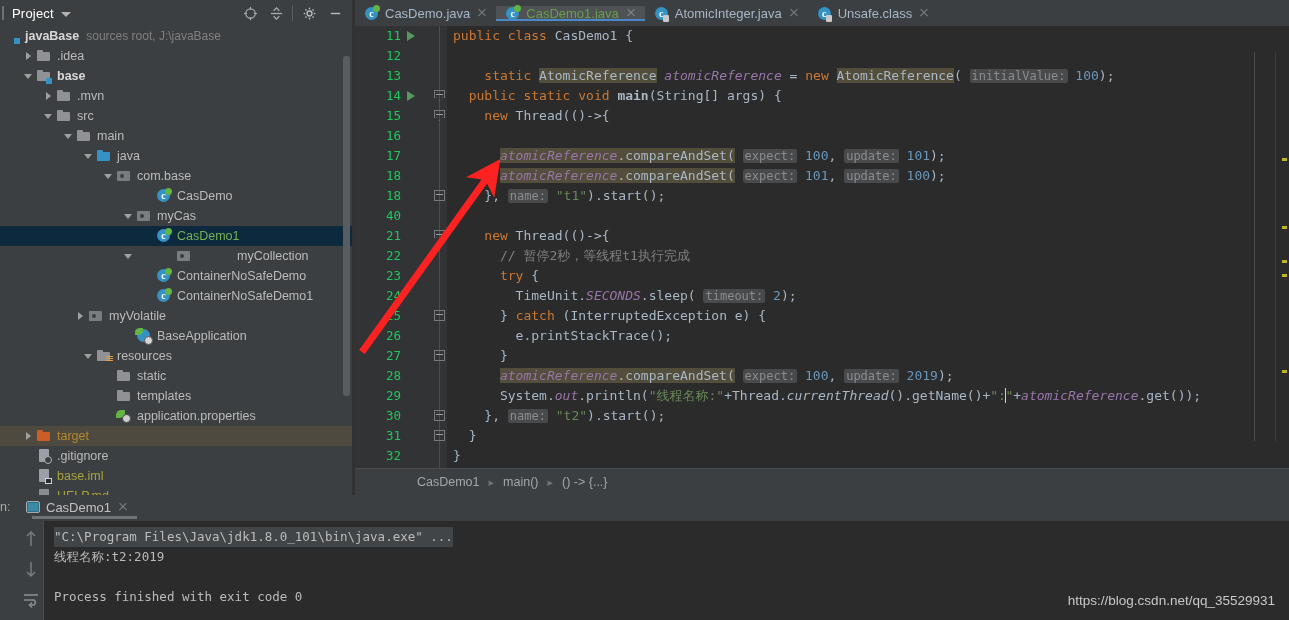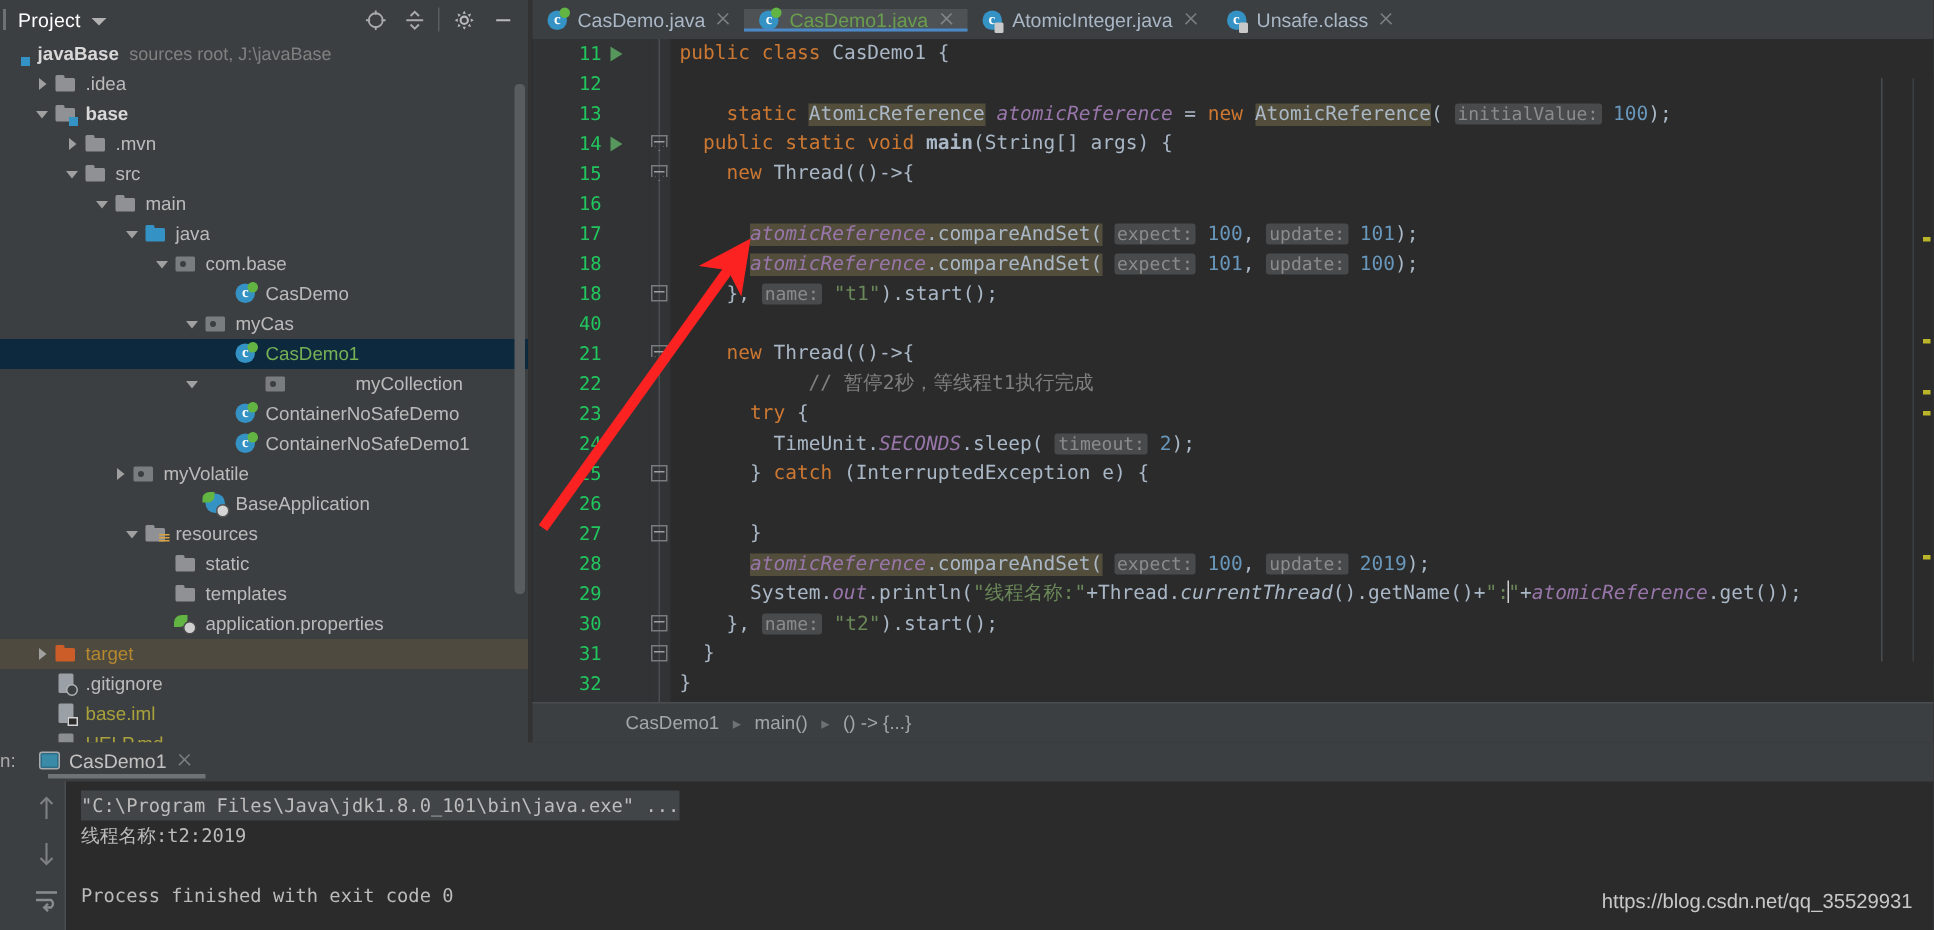--- a/index.html
+++ b/index.html
@@ -266,21 +266,21 @@
   }
   .foldmark.plain .bx { height: 11px; border-bottom: 1px solid #787b7d; }
   .ctext {
     position: absolute; left: 98px; top: 0; line-height: 20px;
     font-family: "DejaVu Sans Mono", monospace; font-size: 13px;
     color: #a9b7c6;
   }
   .kw   { color: #cc7832; }
   .num  { color: #6897bb; }
   .str  { color: #6a8759; }
-  .cmt  { color: #808080; margin-left: 39px; }
+  .cmt  { color: #808080; }
   .fld  { color: #9876aa; font-style: italic; }
   .sfld { color: #9876aa; font-style: italic; }
   .stat { font-style: italic; }
   .hl   { background: #534e3c; }
   .hint {
     background: #484a4c; color: #8c8c8c; border-radius: 2px;
     padding: 0 2px; font-size: 12px;
   }
   .caret {
     display: inline-block; width: 1.5px; height: 15px; background: #cfcfcf;
@@ -605,21 +605,21 @@
           <div class="cline"><span class="lnum">16</span><span class="ctext"></span></div>
           <div class="cline"><span class="lnum">17</span><span class="ctext">&nbsp;&nbsp;&nbsp;&nbsp;&nbsp;&nbsp;<span class="hl"><span class="fld">atomicReference</span>.compareAndSet(</span> <span class="hint">expect:</span> <span class="num">100</span>, <span class="hint">update:</span> <span class="num">101</span>);</span></div>
           <div class="cline"><span class="lnum">18</span><span class="ctext">&nbsp;&nbsp;&nbsp;&nbsp;&nbsp;&nbsp;<span class="hl"><span class="fld">atomicReference</span>.compareAndSet(</span> <span class="hint">expect:</span> <span class="num">101</span>, <span class="hint">update:</span> <span class="num">100</span>);</span></div>
           <div class="cline"><span class="lnum">18</span><span class="foldmark plain"><span class="bx"></span><span class="dash"></span></span><span class="ctext">&nbsp;&nbsp;&nbsp;&nbsp;}, <span class="hint">name:</span> <span class="str">"t1"</span>).start();</span></div>
           <div class="cline"><span class="lnum">40</span><span class="ctext"></span></div>
           <div class="cline"><span class="lnum">21</span><span class="foldmark"><span class="bx"></span><span class="dash"></span><span class="tip"></span></span><span class="ctext">&nbsp;&nbsp;&nbsp;&nbsp;<span class="kw">new</span> Thread(()-&gt;{</span></div>
           <div class="cline"><span class="lnum">22</span><span class="ctext">&nbsp;&nbsp;&nbsp;&nbsp;&nbsp;&nbsp;<span class="cmt">// 暂停2秒，等线程t1执行完成</span></span></div>
           <div class="cline"><span class="lnum">23</span><span class="ctext">&nbsp;&nbsp;&nbsp;&nbsp;&nbsp;&nbsp;<span class="kw">try</span> {</span></div>
           <div class="cline"><span class="lnum">24</span><span class="ctext">&nbsp;&nbsp;&nbsp;&nbsp;&nbsp;&nbsp;&nbsp;&nbsp;TimeUnit.<span class="sfld">SECONDS</span>.sleep( <span class="hint">timeout:</span> <span class="num">2</span>);</span></div>
           <div class="cline"><span class="lnum">25</span><span class="foldmark plain"><span class="bx"></span><span class="dash"></span></span><span class="ctext">&nbsp;&nbsp;&nbsp;&nbsp;&nbsp;&nbsp;} <span class="kw">catch</span> (InterruptedException e) {</span></div>
-          <div class="cline"><span class="lnum">26</span></div>
+          <div class="cline"><span class="lnum">26</span><span class="ctext">&nbsp;&nbsp;&nbsp;&nbsp;&nbsp;&nbsp;&nbsp;&nbsp;e.printStackTrace();</span></div>
           <div class="cline"><span class="lnum">27</span><span class="foldmark plain"><span class="bx"></span><span class="dash"></span></span><span class="ctext">&nbsp;&nbsp;&nbsp;&nbsp;&nbsp;&nbsp;}</span></div>
           <div class="cline"><span class="lnum">28</span><span class="ctext">&nbsp;&nbsp;&nbsp;&nbsp;&nbsp;&nbsp;<span class="hl"><span class="fld">atomicReference</span>.compareAndSet(</span> <span class="hint">expect:</span> <span class="num">100</span>, <span class="hint">update:</span> <span class="num">2019</span>);</span></div>
           <div class="cline"><span class="lnum">29</span><span class="ctext">&nbsp;&nbsp;&nbsp;&nbsp;&nbsp;&nbsp;System.<span class="sfld">out</span>.println(<span class="str">"线程名称:"</span>+Thread.<span class="stat">currentThread</span>().getName()+<span class="str">":</span><span class="caret"></span><span class="str">"</span>+<span class="fld">atomicReference</span>.get());</span></div>
           <div class="cline"><span class="lnum">30</span><span class="foldmark plain"><span class="bx"></span><span class="dash"></span></span><span class="ctext">&nbsp;&nbsp;&nbsp;&nbsp;}, <span class="hint">name:</span> <span class="str">"t2"</span>).start();</span></div>
           <div class="cline"><span class="lnum">31</span><span class="foldmark plain"><span class="bx"></span><span class="dash"></span></span><span class="ctext">&nbsp;&nbsp;}</span></div>
           <div class="cline"><span class="lnum">32</span><span class="ctext">}</span></div>
         </div>
       <div id="code-scroll-line"></div>
       <div id="right-marker-gutter">
           <div class="warnmark" style="top: 106px;"></div>

